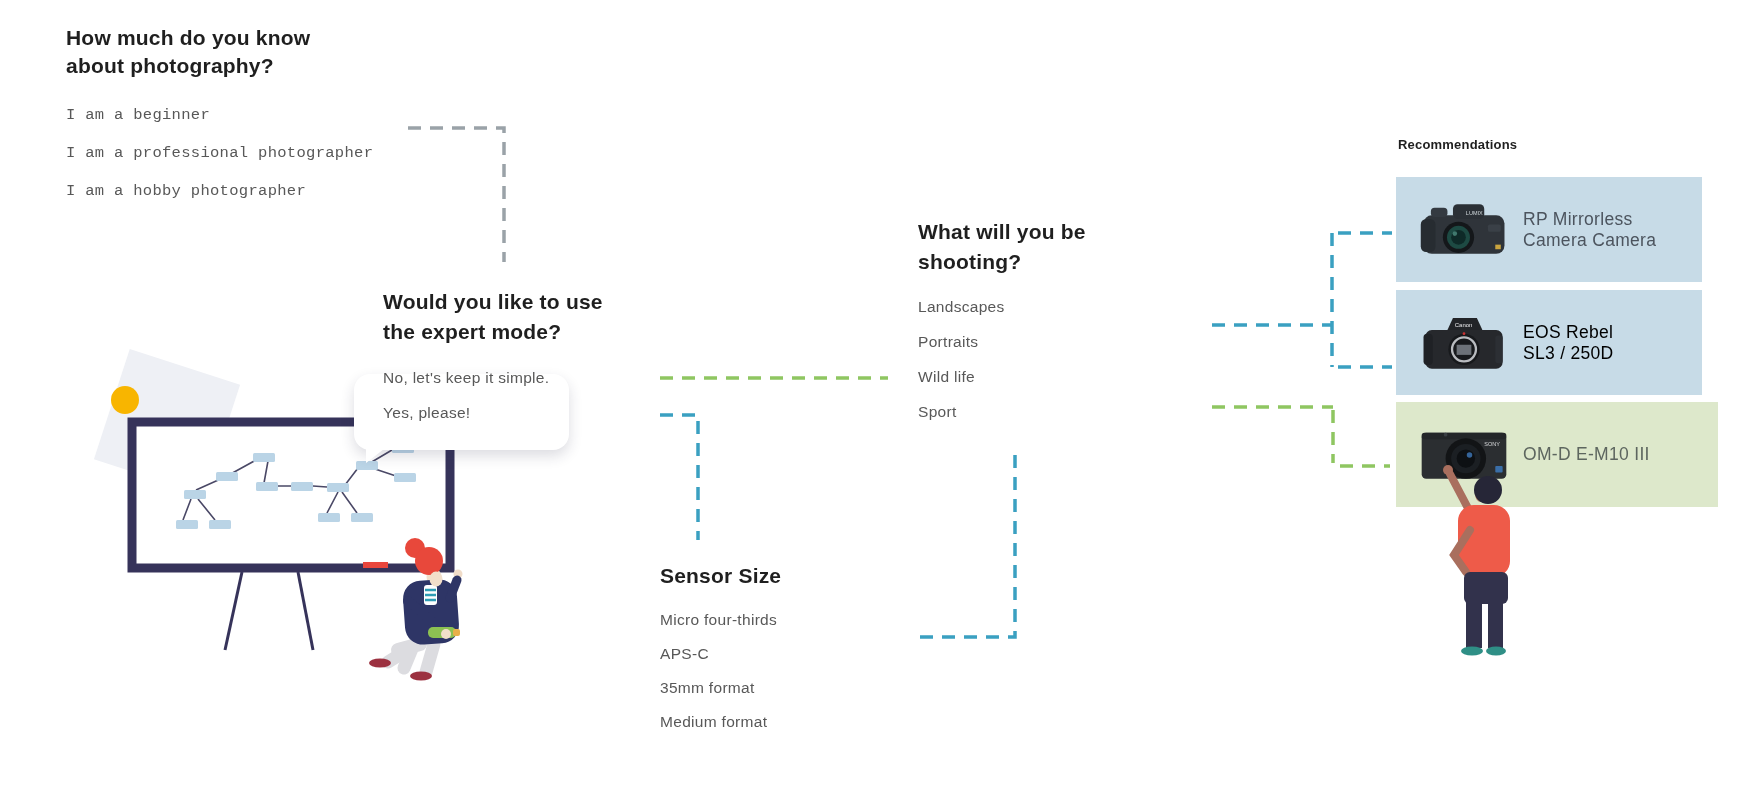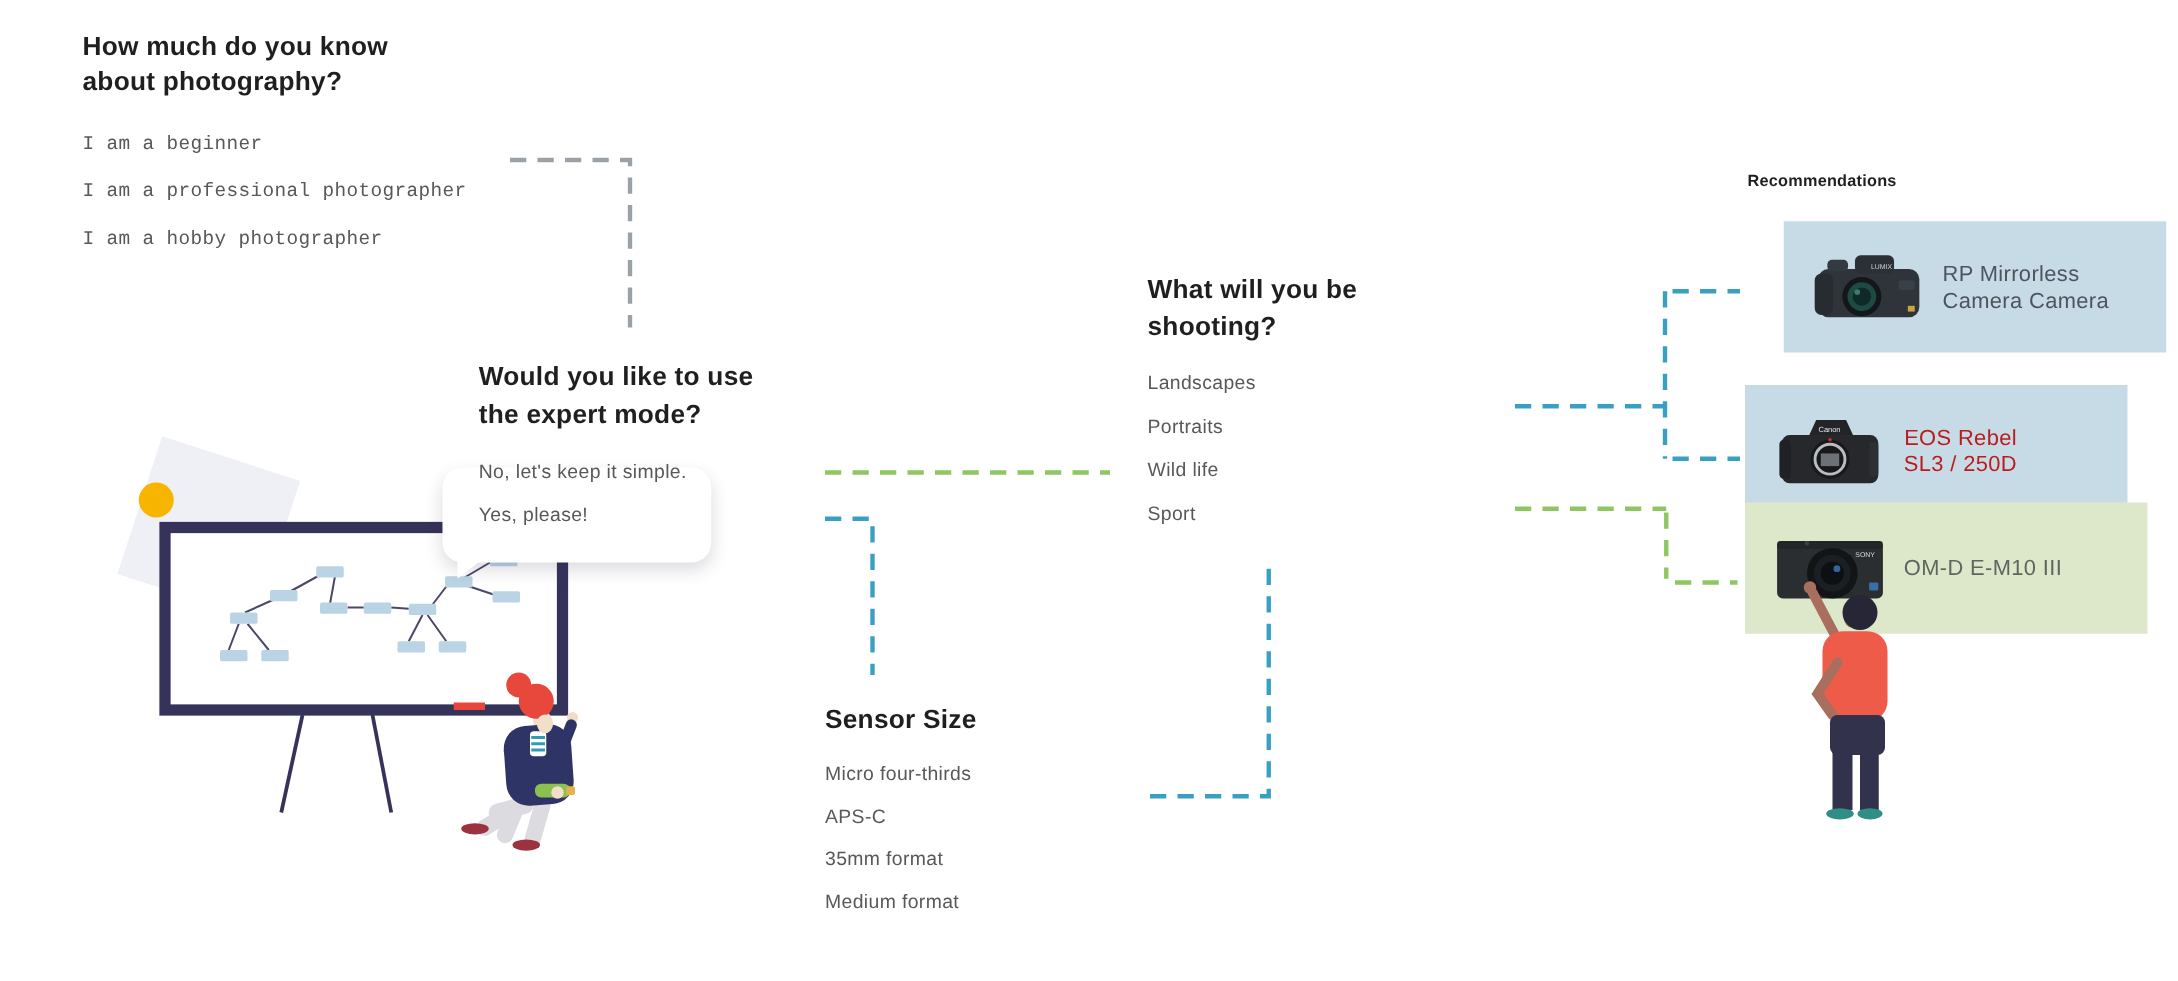--- a/index.html
+++ b/index.html
@@ -128,41 +128,41 @@
   </div>
   <div class="opts opts-34" style="left:660px;top:603px">
     <div class="opt">Micro four-thirds</div>
     <div class="opt">APS-C</div>
     <div class="opt">35mm format</div>
     <div class="opt">Medium format</div>
   </div>
 
   <div id="rec-title">Recommendations</div>
 
-  <div class="card" style="top: 177px; background: rgb(199, 219, 231); color: rgb(76, 84, 94); margin-left: 31px;">
+  <div class="card" style="top: 177px; background: rgb(199, 219, 231); color: rgb(76, 84, 94);">
     <svg class="card-img" viewBox="0 0 100 70">
       <rect x="6" y="20" width="88" height="42" rx="9" fill="#2f343a"></rect>
       <rect x="3" y="24" width="16" height="36" rx="6" fill="#272c31"></rect>
       <rect x="38" y="8" width="34" height="16" rx="5" fill="#2b3036"></rect>
       <rect x="14" y="12" width="18" height="10" rx="4" fill="#343a41"></rect>
       <circle cx="44" cy="44" r="17" fill="#14171a"></circle>
       <circle cx="44" cy="44" r="12.5" fill="#1d4a43"></circle>
       <circle cx="44" cy="44" r="8" fill="#0e2a28"></circle>
       <circle cx="40" cy="40" r="2.5" fill="#4e8d80" opacity=".8"></circle>
       <rect x="76" y="30" width="14" height="8" rx="2" fill="#3a4047"></rect>
       <rect x="84" y="52" width="6" height="5" fill="#caa53f"></rect>
       <text x="52" y="20" font-size="6" fill="#cfd6da">LUMIX</text>
     </svg>
     <div class="card-txt">
       <div>RP Mirrorless</div>
       <div>Camera Camera</div>
     </div>
   </div>
 
-  <div class="card" style="top: 308px; background: rgb(199, 219, 231); color: #b91c1c; text-align: right;">
+  <div class="card" style="top: 290px; background: rgb(199, 219, 231); color: #000000;">
     <svg class="card-img" viewBox="0 0 100 70">
       <rect x="8" y="22" width="84" height="42" rx="7" fill="#26282c"></rect>
       <rect x="6" y="26" width="10" height="34" rx="4" fill="#1f2125"></rect>
       <rect x="84" y="28" width="8" height="30" rx="3" fill="#2c2f34"></rect>
       <path d="M32,22 L38,9 L64,9 L70,22 Z" fill="#222428"></path>
       <circle cx="50" cy="43" r="17" fill="#17191c"></circle>
       <rect x="42" y="38" width="16" height="11" fill="#6c7178"></rect>
       <circle cx="50" cy="43" r="13" fill="none" stroke="#b9bcc0" stroke-width="2.5"></circle>
       <circle cx="50" cy="26" r="1.5" fill="#cc3333"></circle>
       <text x="40" y="19" font-size="6.5" fill="#e8e8ea">Canon</text>

